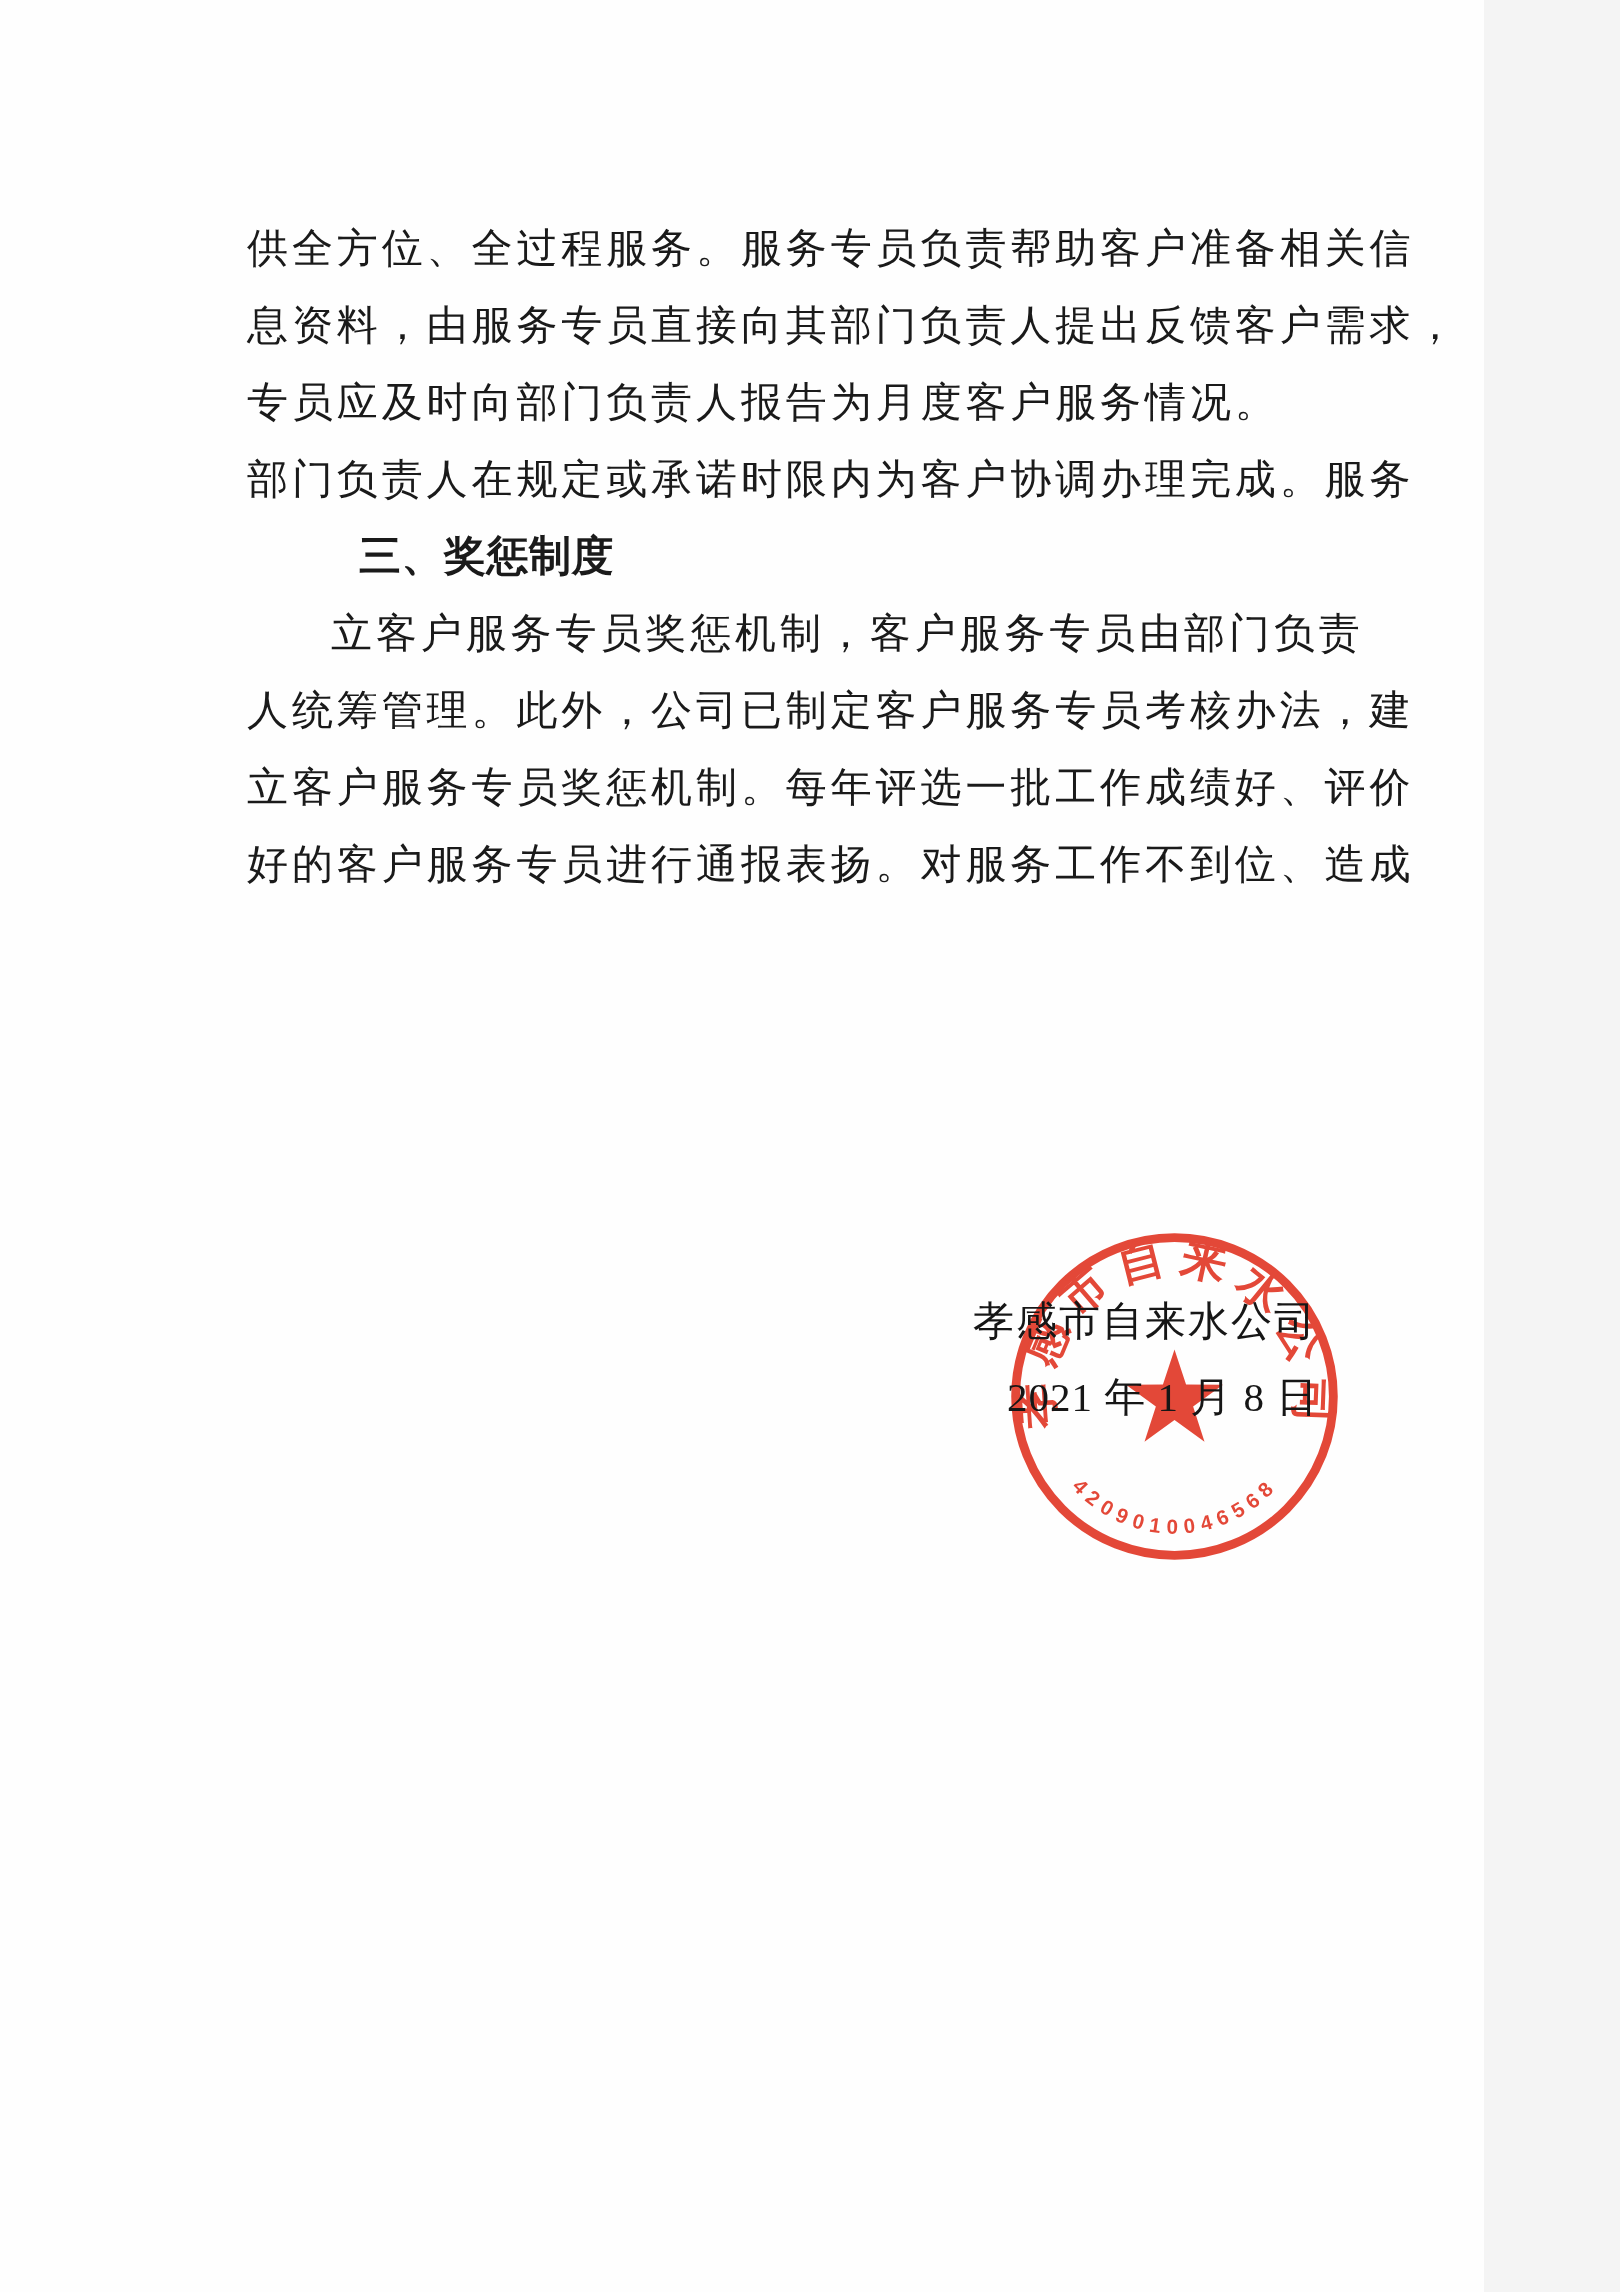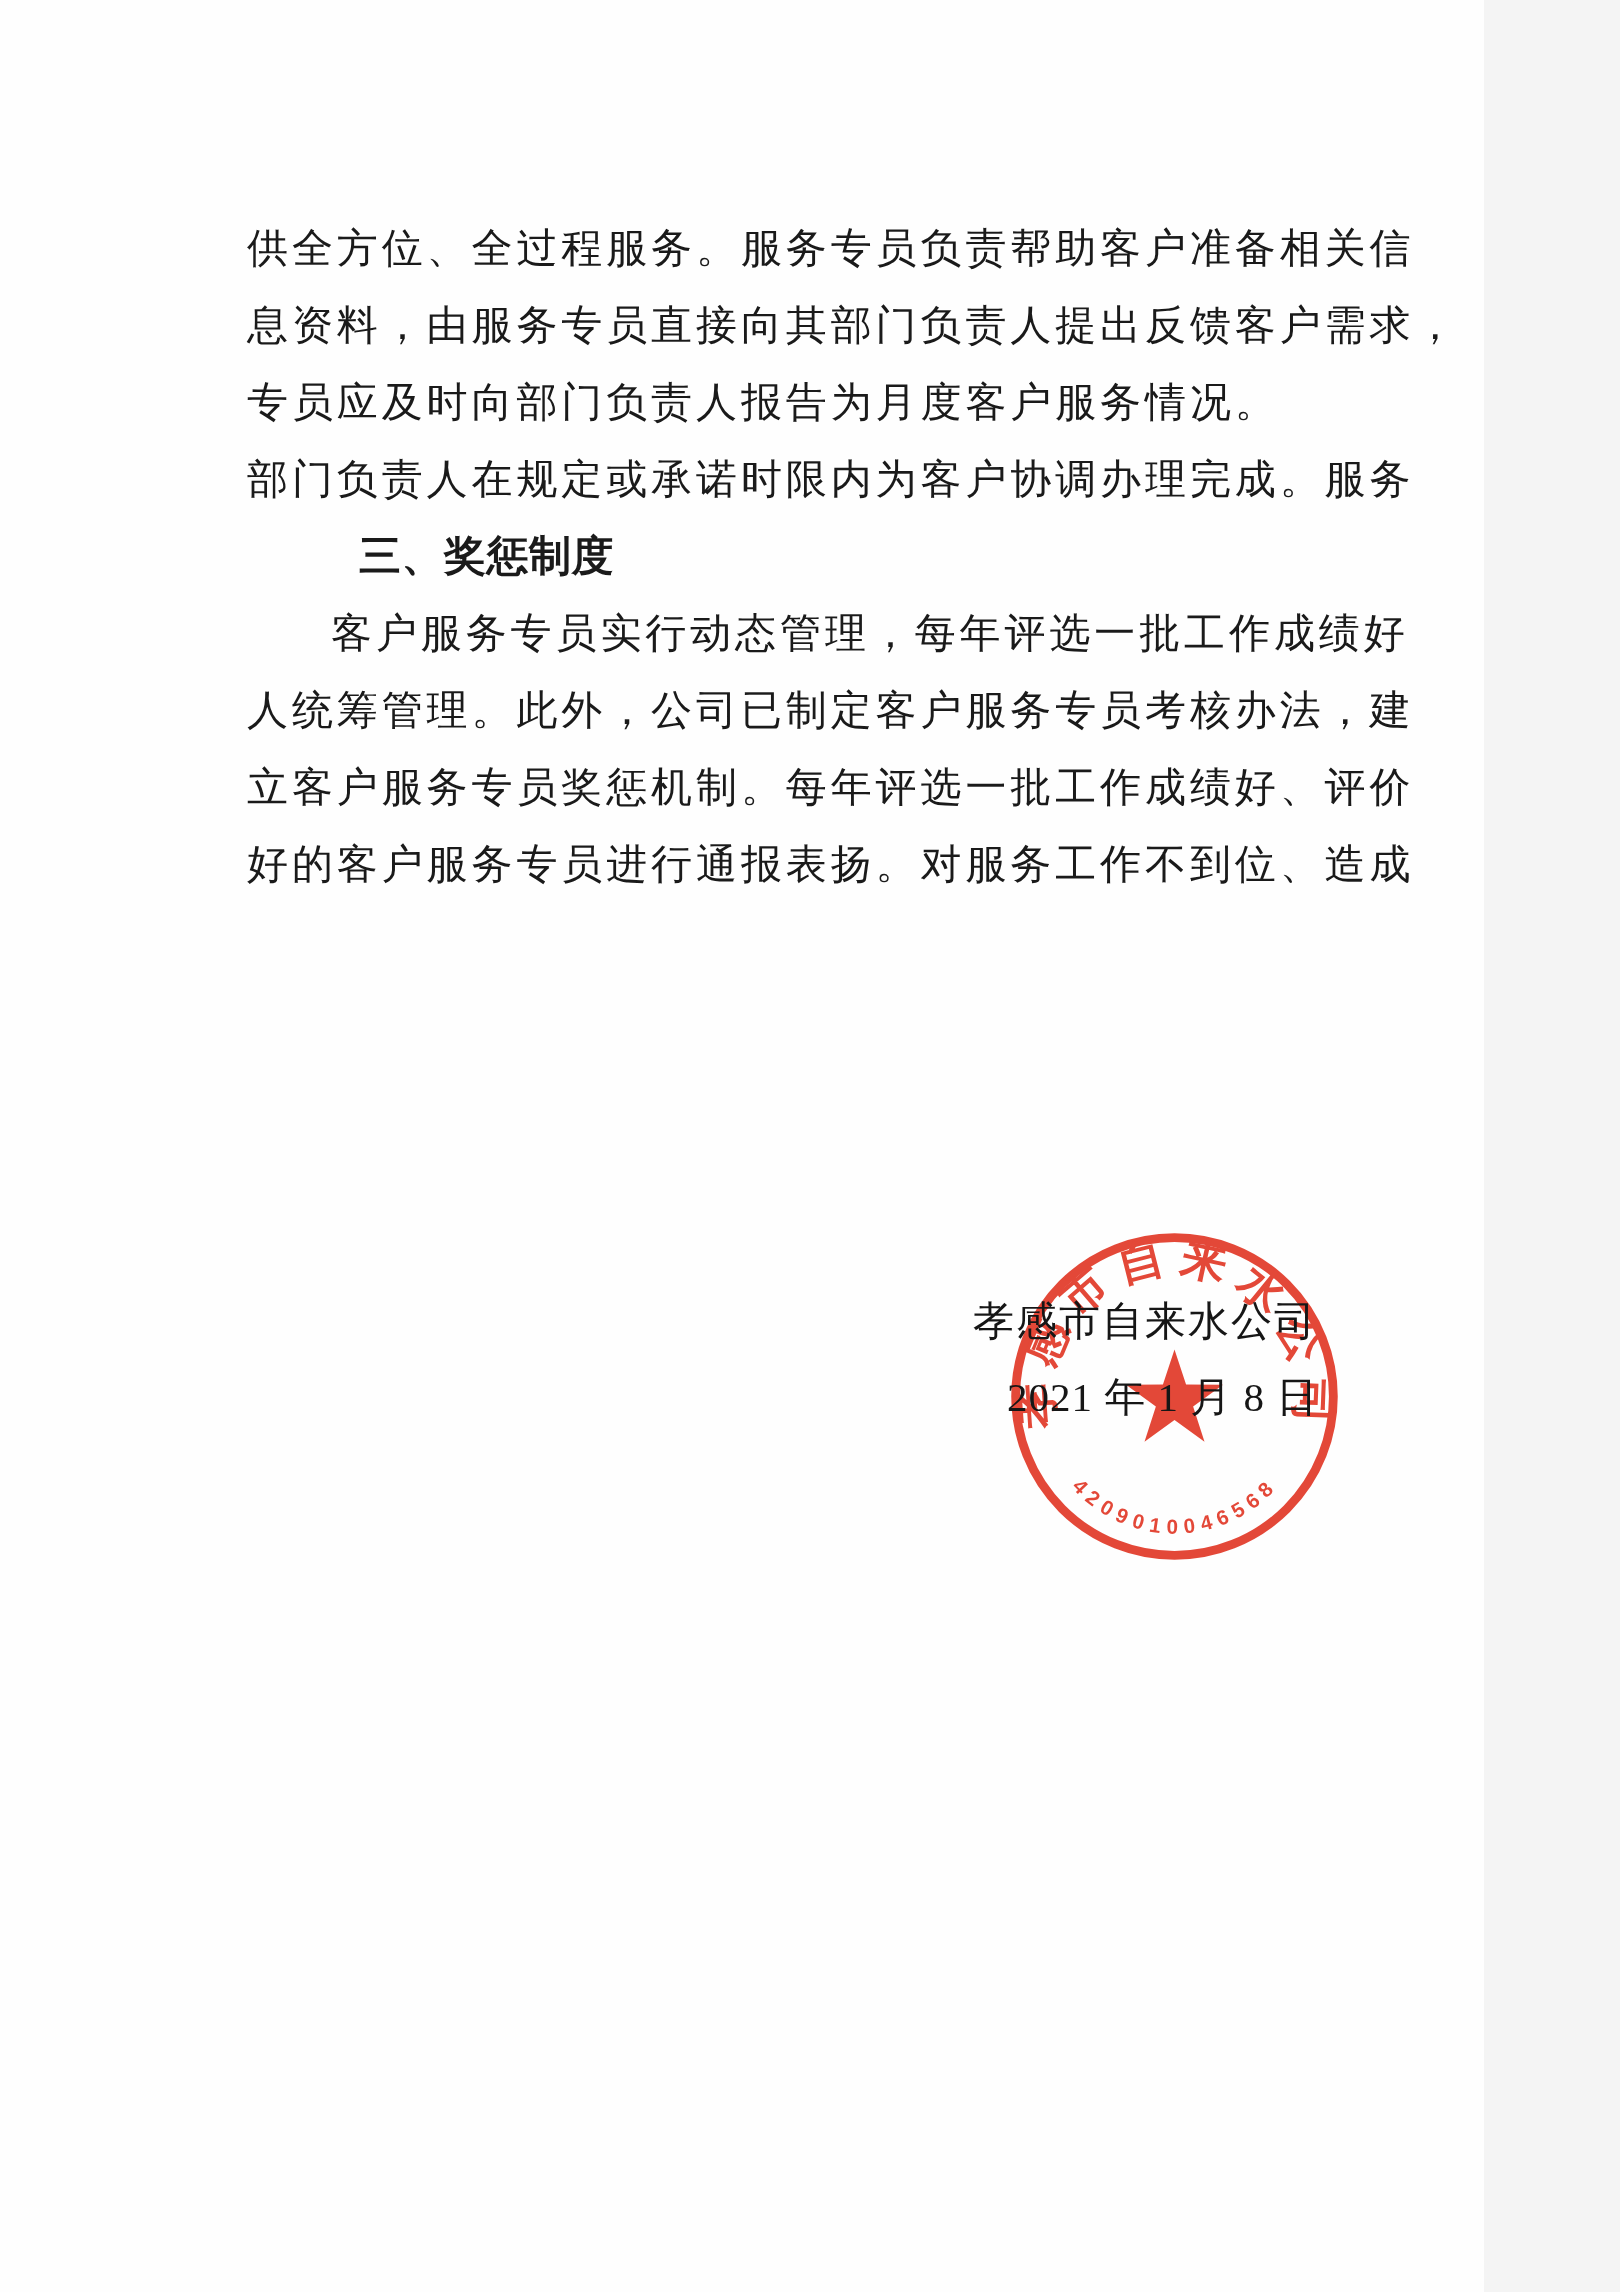--- a/index.html
+++ b/index.html
@@ -88,21 +88,21 @@
 <body>
 
 <div class="page">
 
   <div class="textblock">
     <div class="line">供全方位、全过程服务。服务专员负责帮助客户准备相关信</div>
     <div class="line">息资料，由服务专员直接向其部门负责人提出反馈客户需求，</div>
     <div class="line">专员应及时向部门负责人报告为月度客户服务情况。</div>
     <div class="line">部门负责人在规定或承诺时限内为客户协调办理完成。服务</div>
     <div class="line heading">三、奖惩制度</div>
-    <div class="line indent">客户服务专员实行动态管理，每年评选一批工作成绩好</div>
+    <div class="line indent">立客户服务专员奖惩机制，客户服务专员由部门负责</div>
     <div class="line">人统筹管理。此外，公司已制定客户服务专员考核办法，建</div>
     <div class="line">立客户服务专员奖惩机制。每年评选一批工作成绩好、评价</div>
     <div class="line">好的客户服务专员进行通报表扬。对服务工作不到位、造成</div>
   </div>
 
   <svg class="seal" viewBox="-180 -180 360 360" xmlns="http://www.w3.org/2000/svg">
     <circle class="seal-ring" cx="0" cy="0" r="162"></circle>
     <polygon class="seal-star" points="0,-48 11.8,-12.2 49.5,-12.1 19,10.2 30.6,46.1 0,24 -30.6,46.1 -19,10.2 -49.5,-12.1 -11.8,-12.2" fill="#e23b2a"></polygon>
     <path id="arcTop" d="M -119.8 38.9 A 126 126 0 1 1 119.8 38.9" fill="none"></path>
     <path id="arcBottom" d="M -110.3 86.2 A 140 140 0 0 0 110.3 86.2" fill="none"></path>

